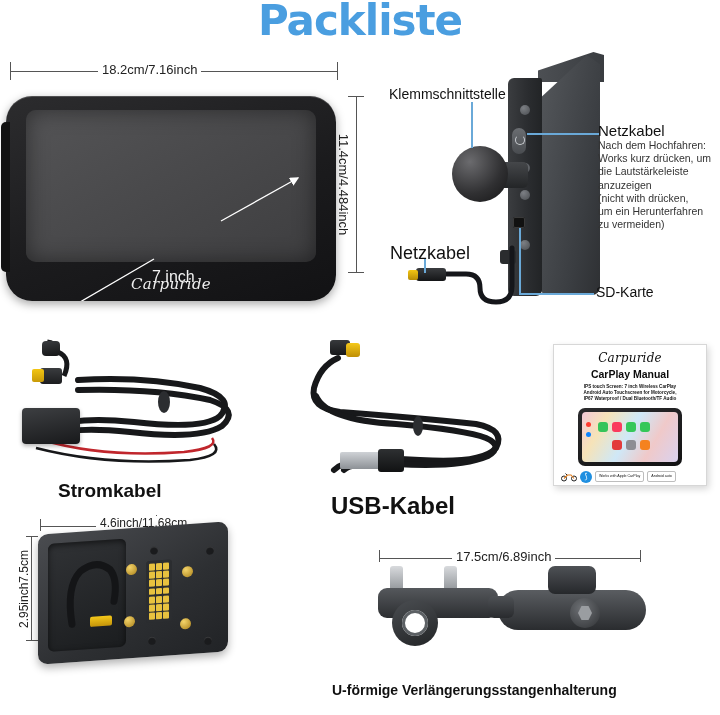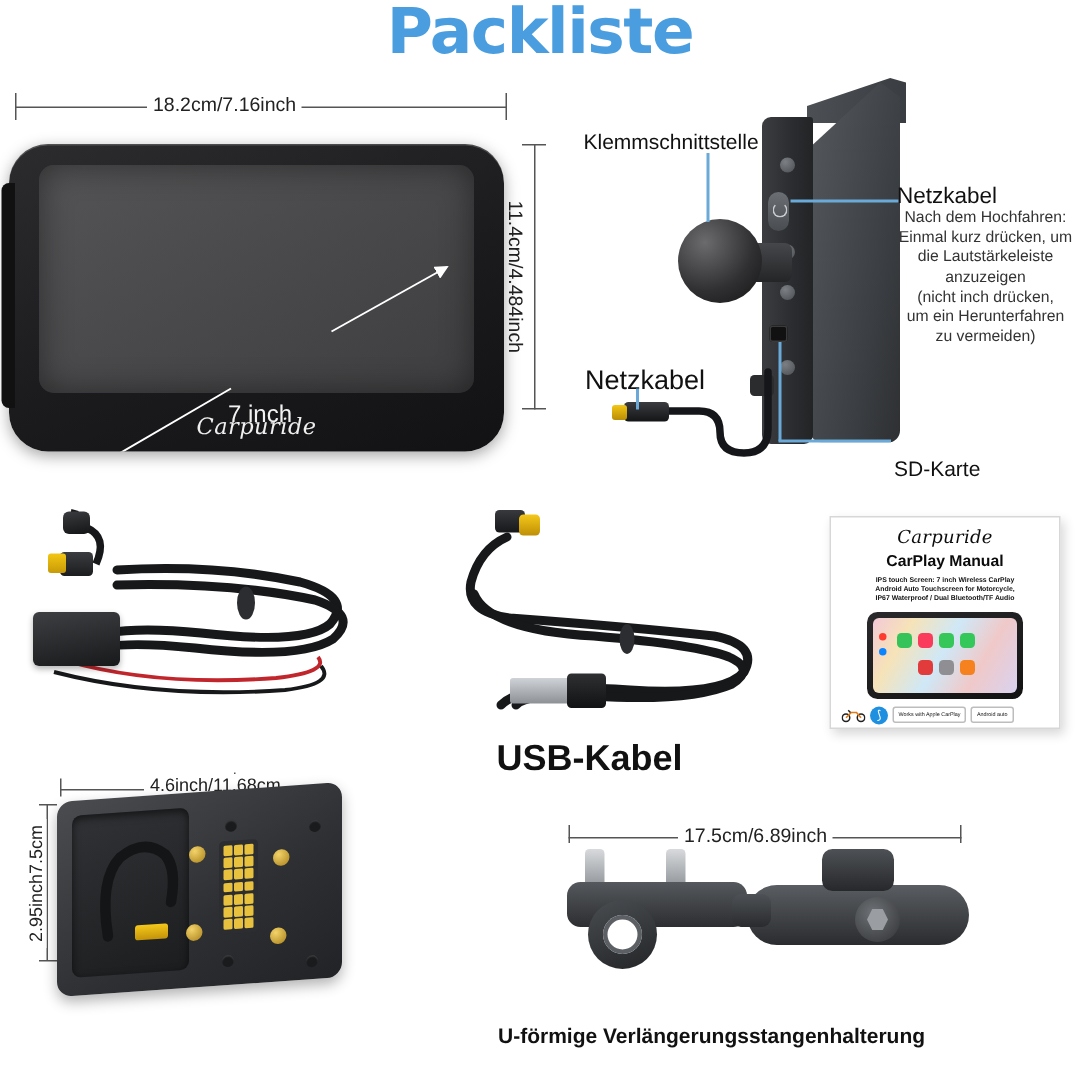--- a/index.html
+++ b/index.html
@@ -93,21 +93,21 @@
   }
   .cableport{
     position:absolute;left:500px;top:250px;width:16px;height:14px;border-radius:3px;
     background:#2a2c2e;
   }
 
   
   .cap{position:absolute;font-weight:700;white-space:nowrap;color:#111;}
 
   .note-title{font-size:15px;color:#111;white-space:nowrap;}
-  .note-body{font-size:10.5px;line-height:13.2px;color:#333;width:118px;text-align:center;}
+  .note-body{font-size:10.5px;line-height:13.2px;color:#333;width:118px;}
 
   
   .pc-fuse{
     position:absolute;left:22px;top:408px;width:58px;height:36px;border-radius:4px;
     background:linear-gradient(170deg,#3d3f42,#18191b);
     box-shadow:0 2px 4px rgba(0,0,0,.3);
   }
   .pc-conn{
     position:absolute;left:40px;top:368px;width:22px;height:16px;border-radius:3px;
     background:linear-gradient(180deg,#3a3c3f,#1c1d1f);
@@ -296,48 +296,49 @@
   <div style="position:absolute;left:408px;top:270px;width:10px;height:10px;border-radius:2px;background:linear-gradient(180deg,#f3c613,#b98d06);"></div>
 
   <div class="lbl" style="left:389px;top:86px;font-size:14px;">Klemmschnittstelle</div>
   <div class="leader" style="left:471px;top:102px;width:1.5px;height:46px;"></div>
 
   <div class="leader" style="left:527px;top:133px;width:72px;height:1.5px;"></div>
   <div style="position:absolute;left:598px;top:122px;">
     <div class="note-title">Netzkabel</div>
     <div class="note-body">
       <div>Nach dem Hochfahren:</div>
-      <div>Einmal kurz drücken, um</div>
+      <div>Works kurz drücken, um</div>
       <div>die Lautstärkeleiste</div>
       <div>anzuzeigen</div>
-      <div>(nicht inch drücken,</div>
+      <div>(nicht with drücken,</div>
       <div>um ein Herunterfahren</div>
       <div>zu vermeiden)</div>
     </div>
   </div>
 
   <div class="lbl" style="left:390px;top:243px;font-size:18px;">Netzkabel</div>
   <div class="leader" style="left:424px;top:259px;width:1.5px;height:14px;"></div>
 
   <div class="leader" style="left:519px;top:228px;width:1.5px;height:66px;"></div>
   <div class="leader" style="left:519px;top:293px;width:75px;height:1.5px;"></div>
-  <div class="lbl" style="left:596px;top:284px;font-size:14px;margin-top:20px;">SD-Karte</div>
+  <div class="lbl" style="left:596px;top:284px;font-size:14px;">SD-Karte</div>
 
   <svg style="position:absolute;left:14px;top:332px;" width="230" height="140">
     <path d="M50 44 Q58 26 44 20 Q34 16 36 8" stroke="#17181a" stroke-width="5" fill="none"></path>
     <path d="M64 48 Q130 44 186 56 Q222 66 206 84 Q190 98 120 90 Q60 84 40 96" stroke="#17181a" stroke-width="6" fill="none" stroke-linecap="round"></path>
     <path d="M64 58 Q140 56 196 68 Q226 78 208 94 Q186 108 116 100 Q56 94 42 104" stroke="#17181a" stroke-width="6" fill="none" stroke-linecap="round"></path>
     <path d="M28 108 Q90 126 170 120 Q206 116 198 106" stroke="#c0262c" stroke-width="2.6" fill="none"></path>
     <path d="M22 116 Q92 134 176 128 Q210 124 200 112" stroke="#17181a" stroke-width="2.6" fill="none"></path>
     <ellipse cx="150" cy="70" rx="6" ry="11" fill="#2b2d30"></ellipse>
   </svg>
   <div class="pc-cap"></div>
   <div class="pc-conn"></div>
   <div class="pc-yellow"></div>
   <div class="pc-fuse"></div>
+  <div class="cap" style="left:58px;top:480px;font-size:19px;">Stromkabel</div>
 
   <svg style="position:absolute;left:300px;top:352px;" width="220" height="130">
     <path d="M38 6 Q20 14 14 36 Q10 56 40 60 Q120 66 176 72 Q206 78 196 96 Q182 112 120 108 Q56 104 44 112" stroke="#17181a" stroke-width="6" fill="none" stroke-linecap="round"></path>
     <path d="M16 44 Q26 68 96 72 Q166 78 186 86 Q204 94 188 104 Q160 116 96 112 Q52 110 44 118" stroke="#17181a" stroke-width="6" fill="none" stroke-linecap="round"></path>
     <ellipse cx="118" cy="74" rx="5" ry="10" fill="#2b2d30"></ellipse>
     <path d="M44 112 Q38 114 34 118" stroke="#17181a" stroke-width="6" fill="none" stroke-linecap="round"></path>
   </svg>
   <div class="usb-conn"></div>
   <div class="usb-yellow"></div>
   <div class="usb-plug"></div>

